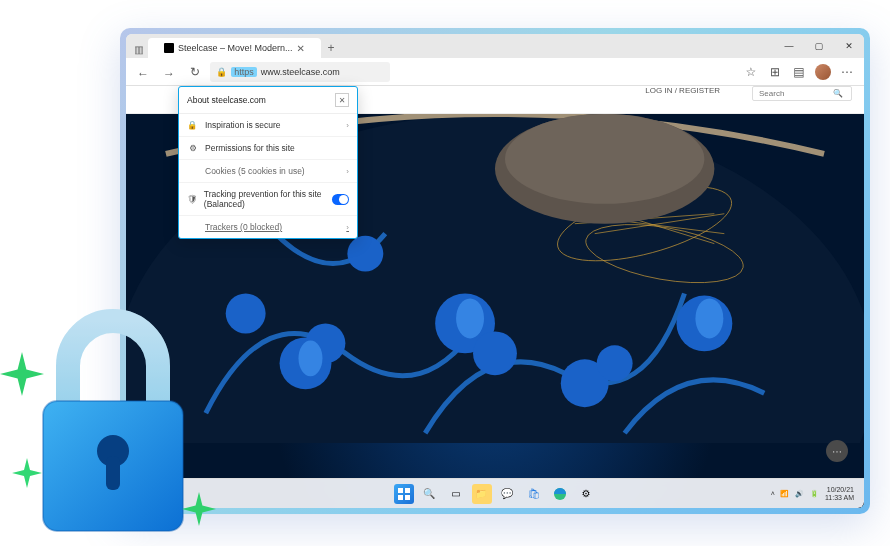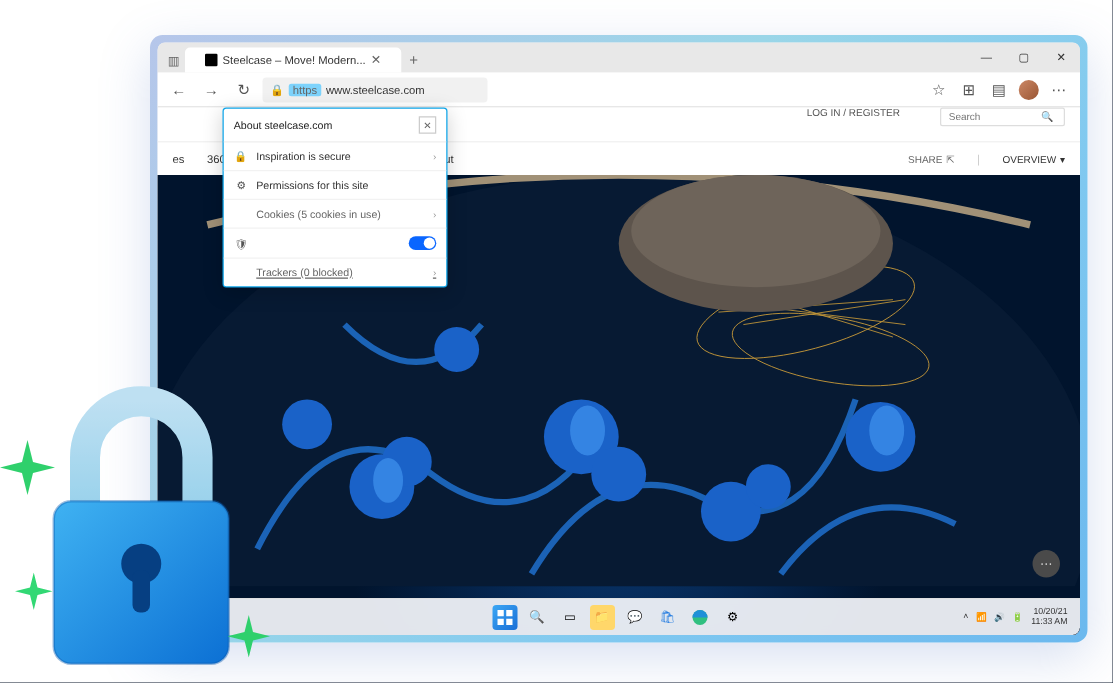--- a/index.html
+++ b/index.html
@@ -194,36 +194,20 @@
     </div>
 
     <div class="sitebar">
       <span>LOG IN / REGISTER</span>
       <div class="searchbox">
         <input placeholder="Search" style="">
         <span>🔍</span>
       </div>
     </div>
 
-    <div class="sitenav">
-      <span>es</span>
-      <span>360 Research</span>
-      <span>Spaces + Inspiration</span>
-      <span>About</span>
-      <span class="spacer"></span>
-      <span class="share">
-          <span>SHARE</span> 
-          <span>⇱</span>
-        </span>
-      <span style="color:#ccc">|</span>
-      <span class="overview">
-          <span>OVERVIEW</span> 
-          <span>▾</span>
-        </span>
-    </div>
 
     <div class="privacy">
       <div class="hdr">
         <span>About steelcase.com</span>
         <span class="x">✕</span>
       </div>
       <div class="row">
         <span class="ic">🔒</span>
         <span>Inspiration is secure</span>
         <span class="chev">›</span>
@@ -231,20 +215,21 @@
       <div class="row">
         <span class="ic">⚙</span>
         <span>Permissions for this site</span>
       </div>
       <div class="row sub">
         <span>Cookies (5 cookies in use)</span>
         <span class="chev">›</span>
       </div>
       <div class="row">
         <span class="ic">🛡</span>
+        <span>Tracking prevention for this site (Balanced)</span>
         <span class="toggle"></span>
       </div>
       <div class="row sub last">
         <span>Trackers (0 blocked)</span>
         <span class="chev">›</span>
       </div>
     </div>
 
     <div class="hero">
       <svg viewBox="0 0 740 330" preserveAspectRatio="xMidYMid slice">

